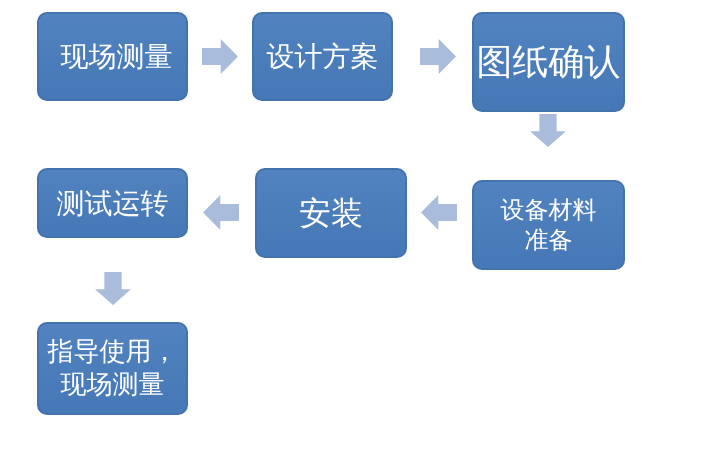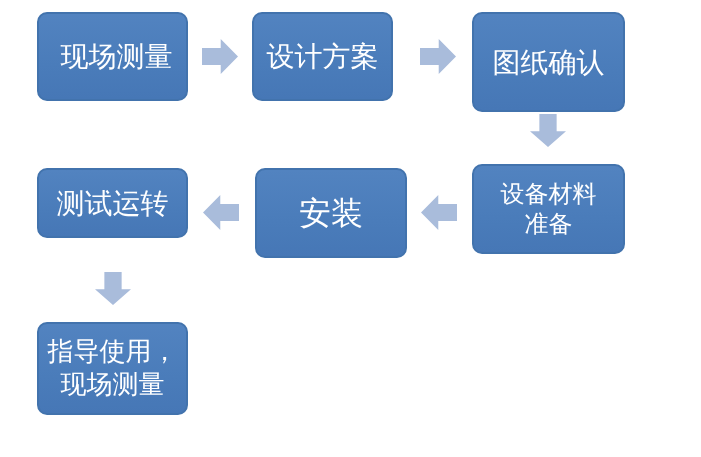--- a/index.html
+++ b/index.html
@@ -38,23 +38,23 @@
   }
   .arrow-left {
     clip-path: polygon(100% 26%, 48% 26%, 48% 0, 0 50%, 48% 100%, 48% 74%, 100% 74%);
   }
   .arrow-down {
     clip-path: polygon(26% 0, 74% 0, 74% 52%, 100% 52%, 50% 100%, 0 52%, 26% 52%);
   }
   
   #box-step-1 { left: 37px;  top: 12px; width: 151px; height: 89px; font-size: 28px; padding-left: 8px; }
   #box-step-2 { left: 252px; top: 12px; width: 141px; height: 89px; font-size: 28px; }
-  #box-step-3 { left: 472px; top: 12px; width: 153px; height: 100px; font-size: 28px; }
+  #box-step-3 { left: 472px; top: 12px; width: 153px; height: 100px; font-size: 36px; }
   
-  #box-step-4 { left: 472px; top: 164px; width: 153px; height: 90px; font-size: 24px; }
+  #box-step-4 { left: 472px; top: 180px; width: 153px; height: 90px; font-size: 24px; }
   #box-step-5 { left: 255px; top: 168px; width: 152px; height: 90px; font-size: 32px; }
   #box-step-6 { left: 37px;  top: 168px; width: 151px; height: 70px; font-size: 28px; }
   
   #box-step-7 { left: 37px;  top: 322px; width: 151px; height: 93px; font-size: 26px; }
   
   #arrow-1 { left: 202px; top: 39px;  width: 36px; height: 35px; }
   #arrow-2 { left: 420px; top: 39px;  width: 36px; height: 35px; }
   #arrow-3 { left: 530px; top: 114px; width: 36px; height: 33px; }
   #arrow-4 { left: 421px; top: 195px; width: 36px; height: 35px; }
   #arrow-5 { left: 203px; top: 195px; width: 36px; height: 35px; }

